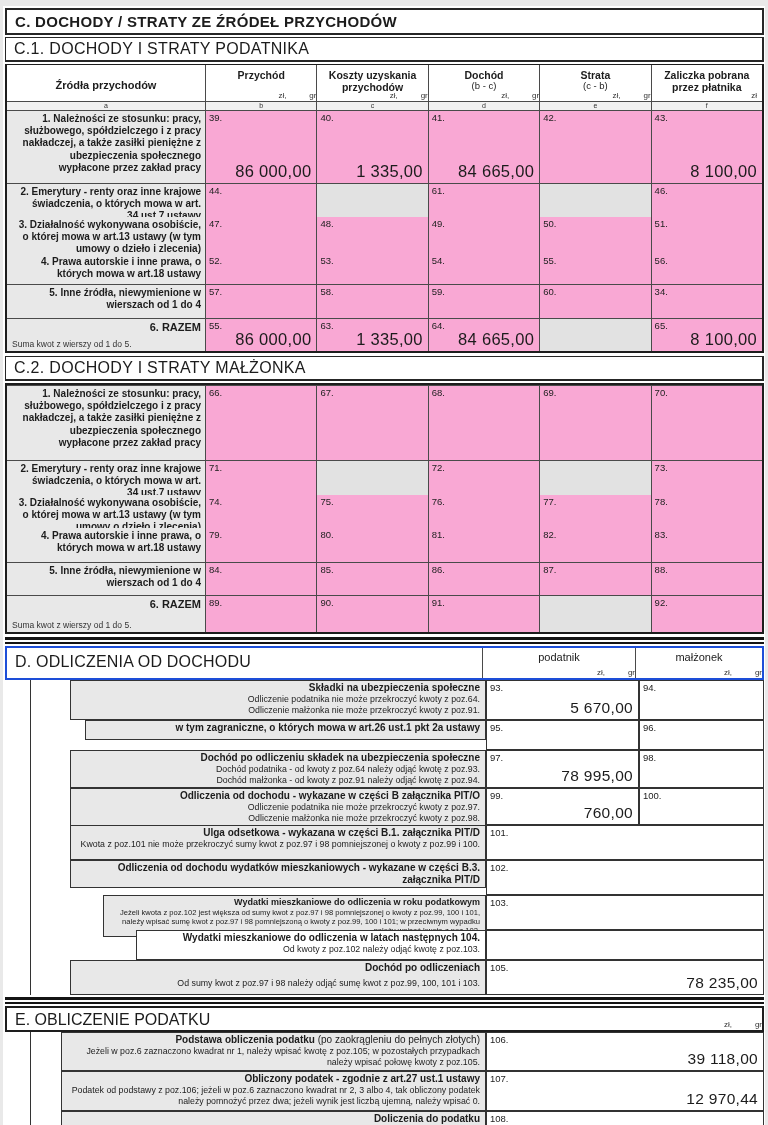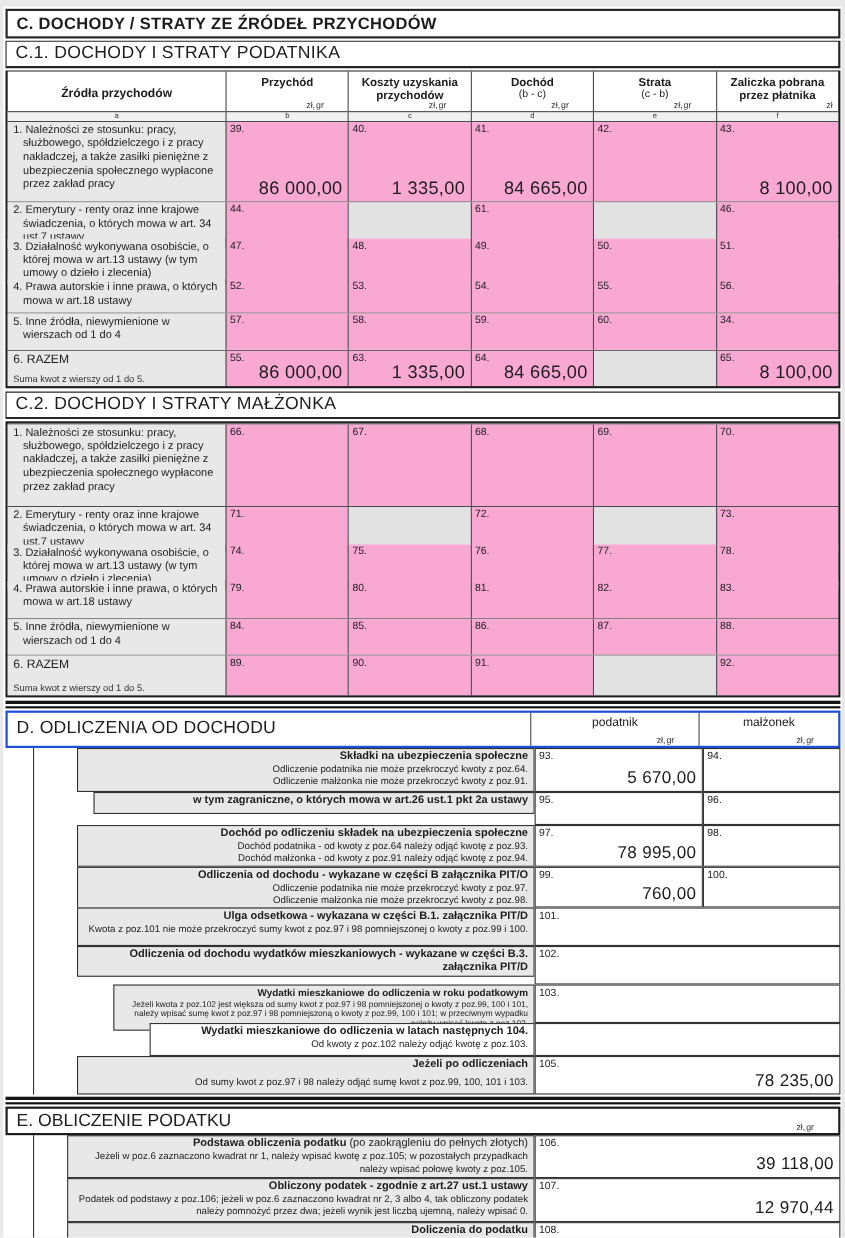--- a/index.html
+++ b/index.html
@@ -16,27 +16,27 @@
   
   .ctable { border:2px solid #1d1d1d; border-top-width:1px; margin-bottom:3px; }
   .chead, .letters, .crow { display:grid; grid-template-columns:198px repeat(5,1fr); }
   .chead { height:36px; }
   .chc { border-left:1px solid #4a4a4a; position:relative; text-align:center;
     font-size:10.5px; font-weight:700; padding-top:4px; line-height:1.15; }
   .chc:first-child { border-left:none; }
   .chc .sub { font-weight:400; font-size:9.5px; }
   .chc.src { display:flex; align-items:center; justify-content:center; font-size:11px; }
   .u { position:absolute; bottom:1px; font-weight:400; font-size:8px; color:#333; }
-  .u.zl { right:30px; } .u.gr { right:22px; } .u.only { right:5px; }
+  .u.zl { right:30px; } .u.gr { right:0; } .u.only { right:5px; }
   .letters { height:9px; border-top:1px solid #4a4a4a; background:#f1f1f1; }
   .letters span { border-left:1px solid #4a4a4a; font-size:7px; line-height:8px; text-align:center; color:#333; }
   .letters span:first-child { border-left:none; }
   .crow { border-top:1px solid #4a4a4a; }
   .clbl { background:#e8e8e8; padding:2px 4px 2px 5px; }
-  .clbl-t { font-size:10px; font-weight:400; line-height:1.22; padding-left:9px; text-indent:-9px; }
+  .clbl-t { font-size:10px; font-weight:700; line-height:1.22; padding-left:9px; text-indent:-9px;text-align:right; }
   .crow.razem .clbl { display:flex; flex-direction:column; justify-content:space-between; }
   .crow.razem .clbl-t { font-size:11px; }
   .clbl-s { font-size:8.5px; font-weight:400; color:#333; }
   .ccell { position:relative; border-left:1px solid #4a4a4a; background:#f9a8d4; }
   .ccell.gray { background:#e2e2e2; }
   .fnum { position:absolute; top:1px; left:3px; font-size:9.5px; color:#222; }
   .fval { position:absolute; bottom:2px; right:5px; font-size:16.5px; letter-spacing:.3px; white-space:nowrap; }
   #c1-body .crow:nth-child(1){height:73px} #c1-body .crow:nth-child(2){height:33px}
   #c1-body .crow:nth-child(3){height:37px} #c1-body .crow:nth-child(4){height:31px}
   #c1-body .crow:nth-child(5){height:34px} #c1-body .crow:nth-child(6){height:33px}
@@ -519,21 +519,21 @@
         </div>
       <div class="fields">
         <div class="fcell full"></div>
       </div>
     </div>
 
     <div class="band h35">
       <div class="sp" style="width:39px"></div>
       <div class="lcol">
           <div class="lblbox">
-        <div class="bt">Jeżeli po odliczeniach</div>
+        <div class="bt">Dochód po odliczeniach</div>
         <div class="nt" style="margin-top:4px">Od sumy kwot z poz.97 i 98 należy odjąć sumę kwot z poz.99, 100, 101 i 103.</div>
       </div>
         </div>
       <div class="fields">
         <div class="fcell full">
           <span class="fnum">105.</span>
           <div class="fval">78 235,00</div>
         </div>
       </div>
     </div>

